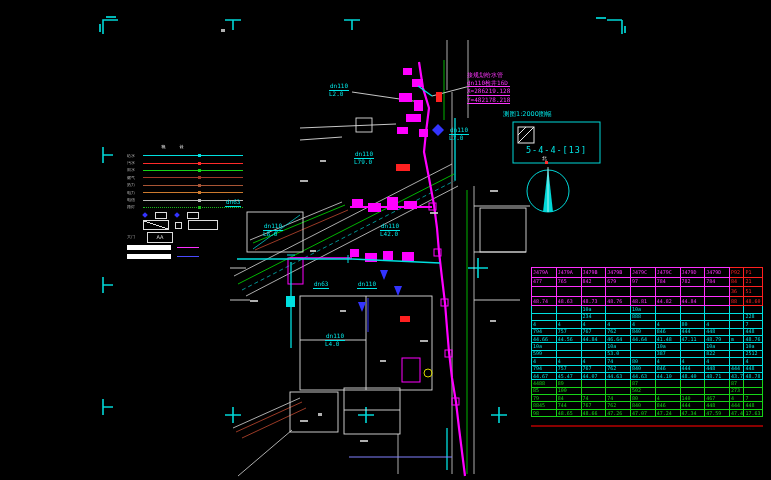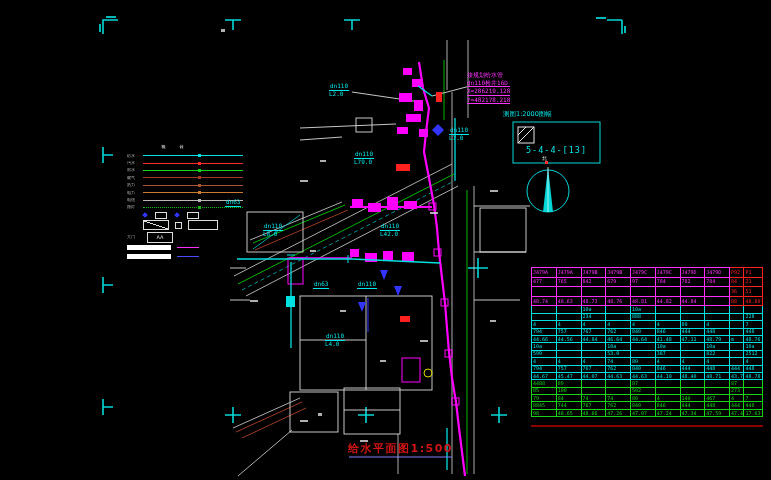--- a/index.html
+++ b/index.html
@@ -594,14 +594,13 @@
             <td style="color: rgb(23, 212, 23); border-color: rgb(23, 212, 23);">47.24</td>
             <td style="color: rgb(23, 212, 23); border-color: rgb(23, 212, 23);">47.34</td>
             <td style="color: rgb(23, 212, 23); border-color: rgb(23, 212, 23);">47.59</td>
             <td style="color: rgb(23, 212, 23); border-color: rgb(23, 212, 23);">47.49</td>
             <td style="color: rgb(23, 212, 23); border-color: rgb(23, 212, 23);">17.63</td>
           </tr>
         </tbody>
       </table>
     </div>
 
-  <div id="title">给水平面图1:500</div>
 </div>
 
 </body></html>

